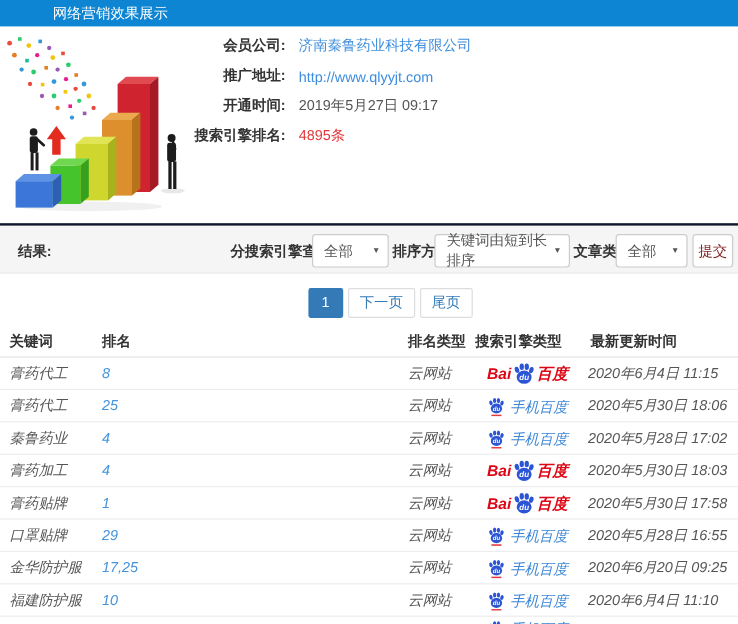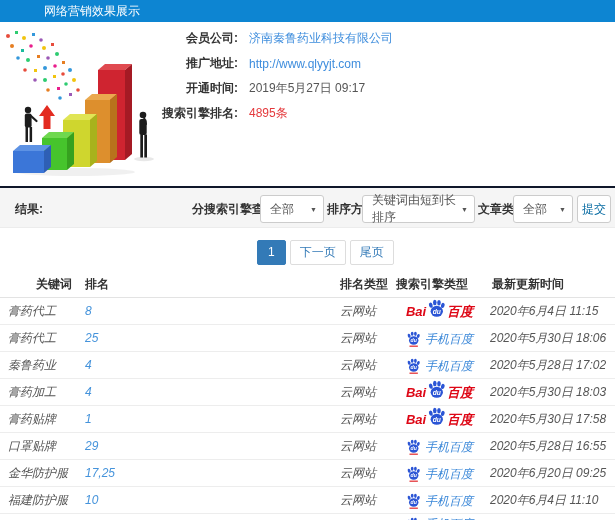--- a/index.html
+++ b/index.html
@@ -31,45 +31,45 @@
   .fb-sort { left:327px; }
   .fb-article { left:478px; }
   .select { position:absolute; top:7px; height:28px; background:#fff; border:1px solid #ccc; border-radius:3px;
             font-size:12px; color:#555; display:flex; align-items:center; justify-content:space-between;
             padding:0 6px 0 9px; cursor:pointer; }
   .sel-engine { left:260px; width:64px; }
   .sel-sort { left:362px; width:113px; }
   .sel-article { left:513px; width:60px; }
   .caret { font-size:7px; color:#555; margin-left:4px; }
   .submit-btn { position:absolute; left:577px; top:7px; width:34px; height:28px; background:#fff;
-                border:1px solid #ccc; border-radius:3px; font-size:12px; color:#0369a1; cursor:pointer;
+                border:1px solid #ccc; border-radius:3px; font-size:12px; color:#7f1d1d; cursor:pointer;
                 font-family:inherit; }
 
   
   .pagination { position:absolute; left:257px; top:240px; display:flex; }
   .page-btn { display:inline-block; height:25px; line-height:23px; padding:0 9px; margin-right:4px;
               border:1px solid #ddd; border-radius:2px; background:#fff; color:#337ab7; font-size:12px; cursor:pointer; }
   .page-btn.active { background:#337ab7; border-color:#337ab7; color:#fff; padding:0 10px; }
 
   
   .thead { position:absolute; left:0; top:272px; width:615px; height:26px; border-bottom:1px solid #e3e3e3; }
   .thead span { position:absolute; top:0; line-height:24px; font-size:12px; font-weight:bold; color:#333; }
-  .h-kw { left:8px;margin-left:28px; } .h-rank { left:85px; } .h-type { left:340px; } .h-eng { left:396px; } .h-date { left:492px; }
+  .h-kw { left:8px; } .h-rank { left:85px; } .h-type { left:340px; } .h-eng { left:396px; } .h-date { left:492px; }
 
   .tbody { position:absolute; left:0; top:298px; width:615px; }
   .trow { position:relative; width:615px; height:27px; border-bottom:1px solid #ededed; }
   .trow > * { position:absolute; top:0; line-height:26px; font-size:12px; color:#555;font-style:italic; }
   .c-kw { left:8px; width:76px; }
   .c-rank { left:85px; width:250px; color:#4593db; text-decoration:none; cursor:pointer; }
   .c-type { left:340px; width:54px; }
   .c-eng { left:392px; width:95px; text-align:center; }
   .c-date { left:490px; width:125px; }
 
   
-  .logo-baidu { display:inline-flex; vertical-align:middle; }
+  .logo-baidu { display:inline-flex; align-items:center; vertical-align:middle; }
   .logo-baidu .bai, .logo-baidu .cn { font-weight:bold; font-size:13px; color:#de0716; letter-spacing:0; }
   .logo-baidu svg { margin:0 1px; }
   .logo-mbaidu { display:inline-flex; align-items:center; vertical-align:middle; }
   .logo-mbaidu .mtext { font-size:12px; color:#3a87d8; margin-left:4px; }
   .trow.partial .c-eng { line-height:normal; padding-top:2px; }
 </style>
 </head>
 <body>
 
 <div class="page">

